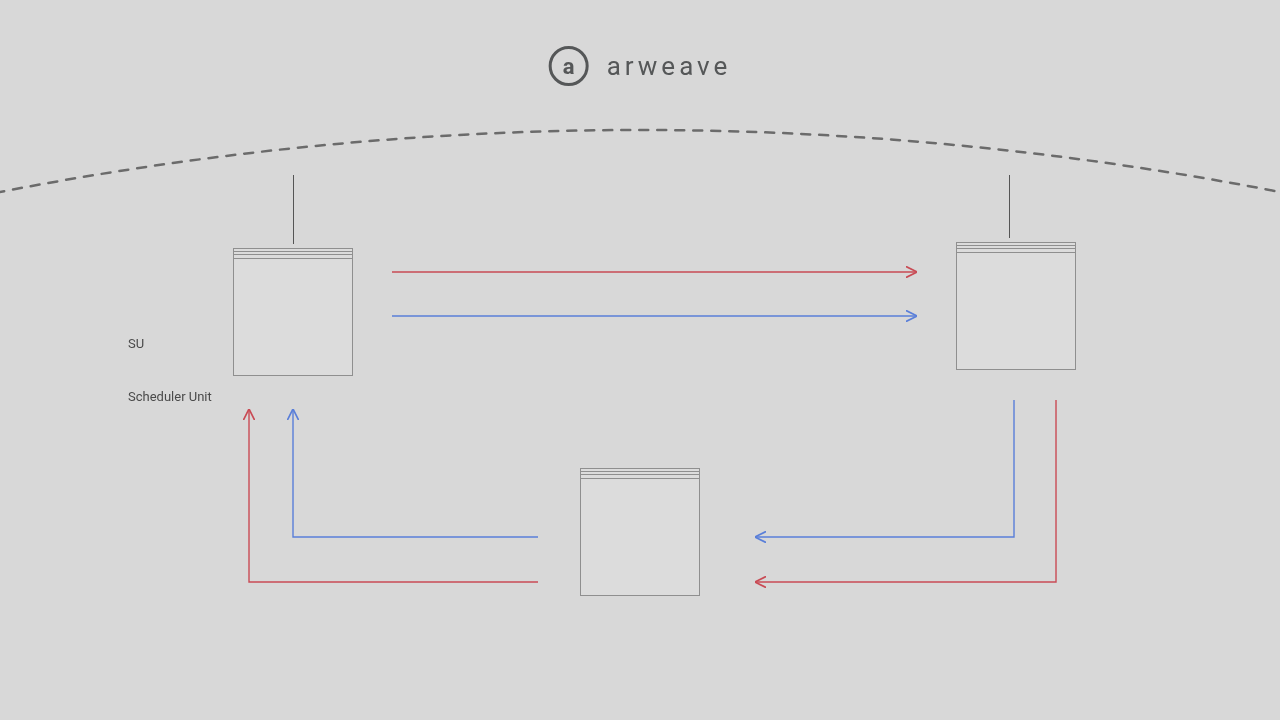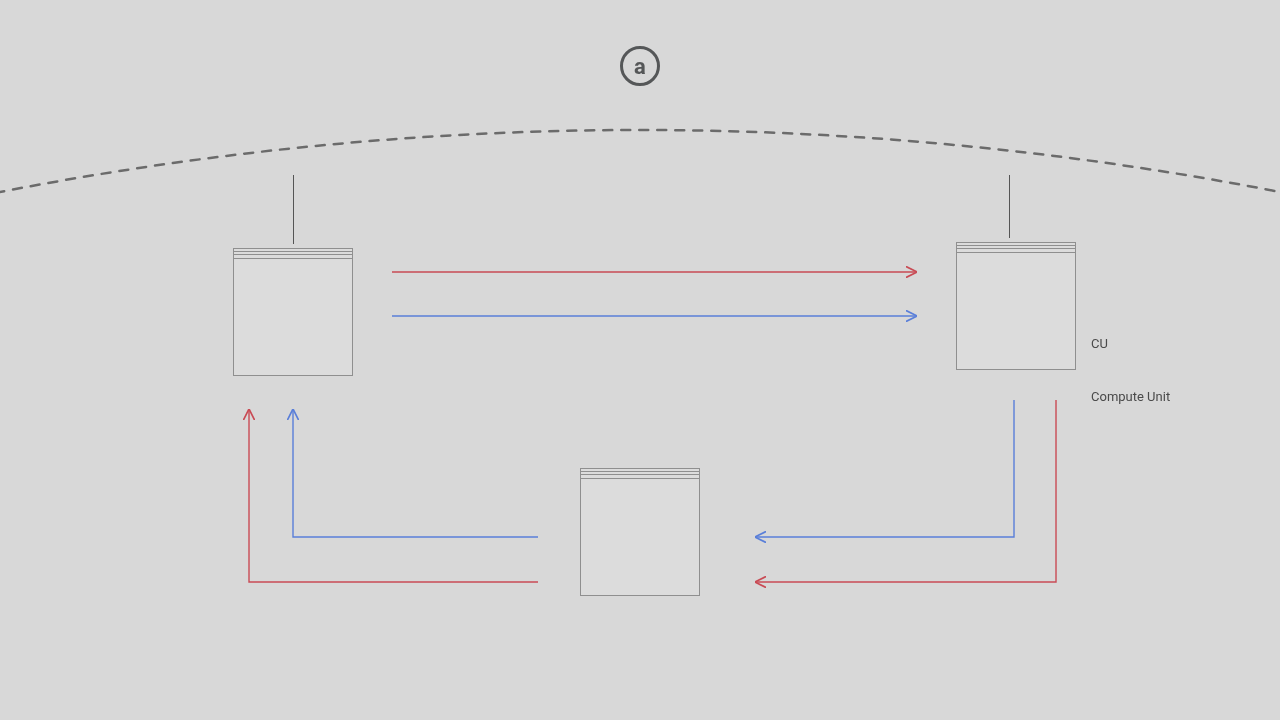--- a/index.html
+++ b/index.html
@@ -99,49 +99,50 @@
 </style>
 </head>
 <body>
 
 <div class="canvas">
 
   <div class="logo">
     <div class="logo-mark">
       <span>a</span>
     </div>
+    <div class="logo-word">arweave</div>
   </div>
 
   <svg class="arc" viewBox="0 0 1280 300" preserveAspectRatio="none">
     <path d="M -40 200 Q 640 60 1320 200" fill="none" stroke="#6b6b6b" stroke-width="2.5" stroke-dasharray="9 9" stroke-linecap="round"></path>
   </svg>
 
   <div class="drop" style="left:293px; top:175px; height:69px;"></div>
   <div class="drop" style="left:1009px; top:175px; height:63px;"></div>
 
   <div class="node" style="left:233px; top:248px;">
     <div class="stack">
       <div class="sheet s1"></div>
         <div class="sheet s2"></div>
         <div class="sheet s3"></div>
         <div class="sheet s4"></div>
     </div>
   </div>
+  <div class="node-label" style="left:128px; top:300px;">
+    <div>SU</div>
+    <div>Scheduler Unit</div>
+  </div>
 
   <div class="node" style="left:956px; top:242px;">
     <div class="stack">
       <div class="sheet s1"></div>
         <div class="sheet s2"></div>
         <div class="sheet s3"></div>
         <div class="sheet s4"></div>
     </div>
-  </div>
-  <div class="node-label" style="left:1091px; top:300px;">
-    <div>CU</div>
-    <div>Compute Unit</div>
   </div>
 
   <div class="node" style="left:580px; top:468px;">
     <div class="stack">
       <div class="sheet s1"></div>
         <div class="sheet s2"></div>
         <div class="sheet s3"></div>
         <div class="sheet s4"></div>
     </div>
   </div>

